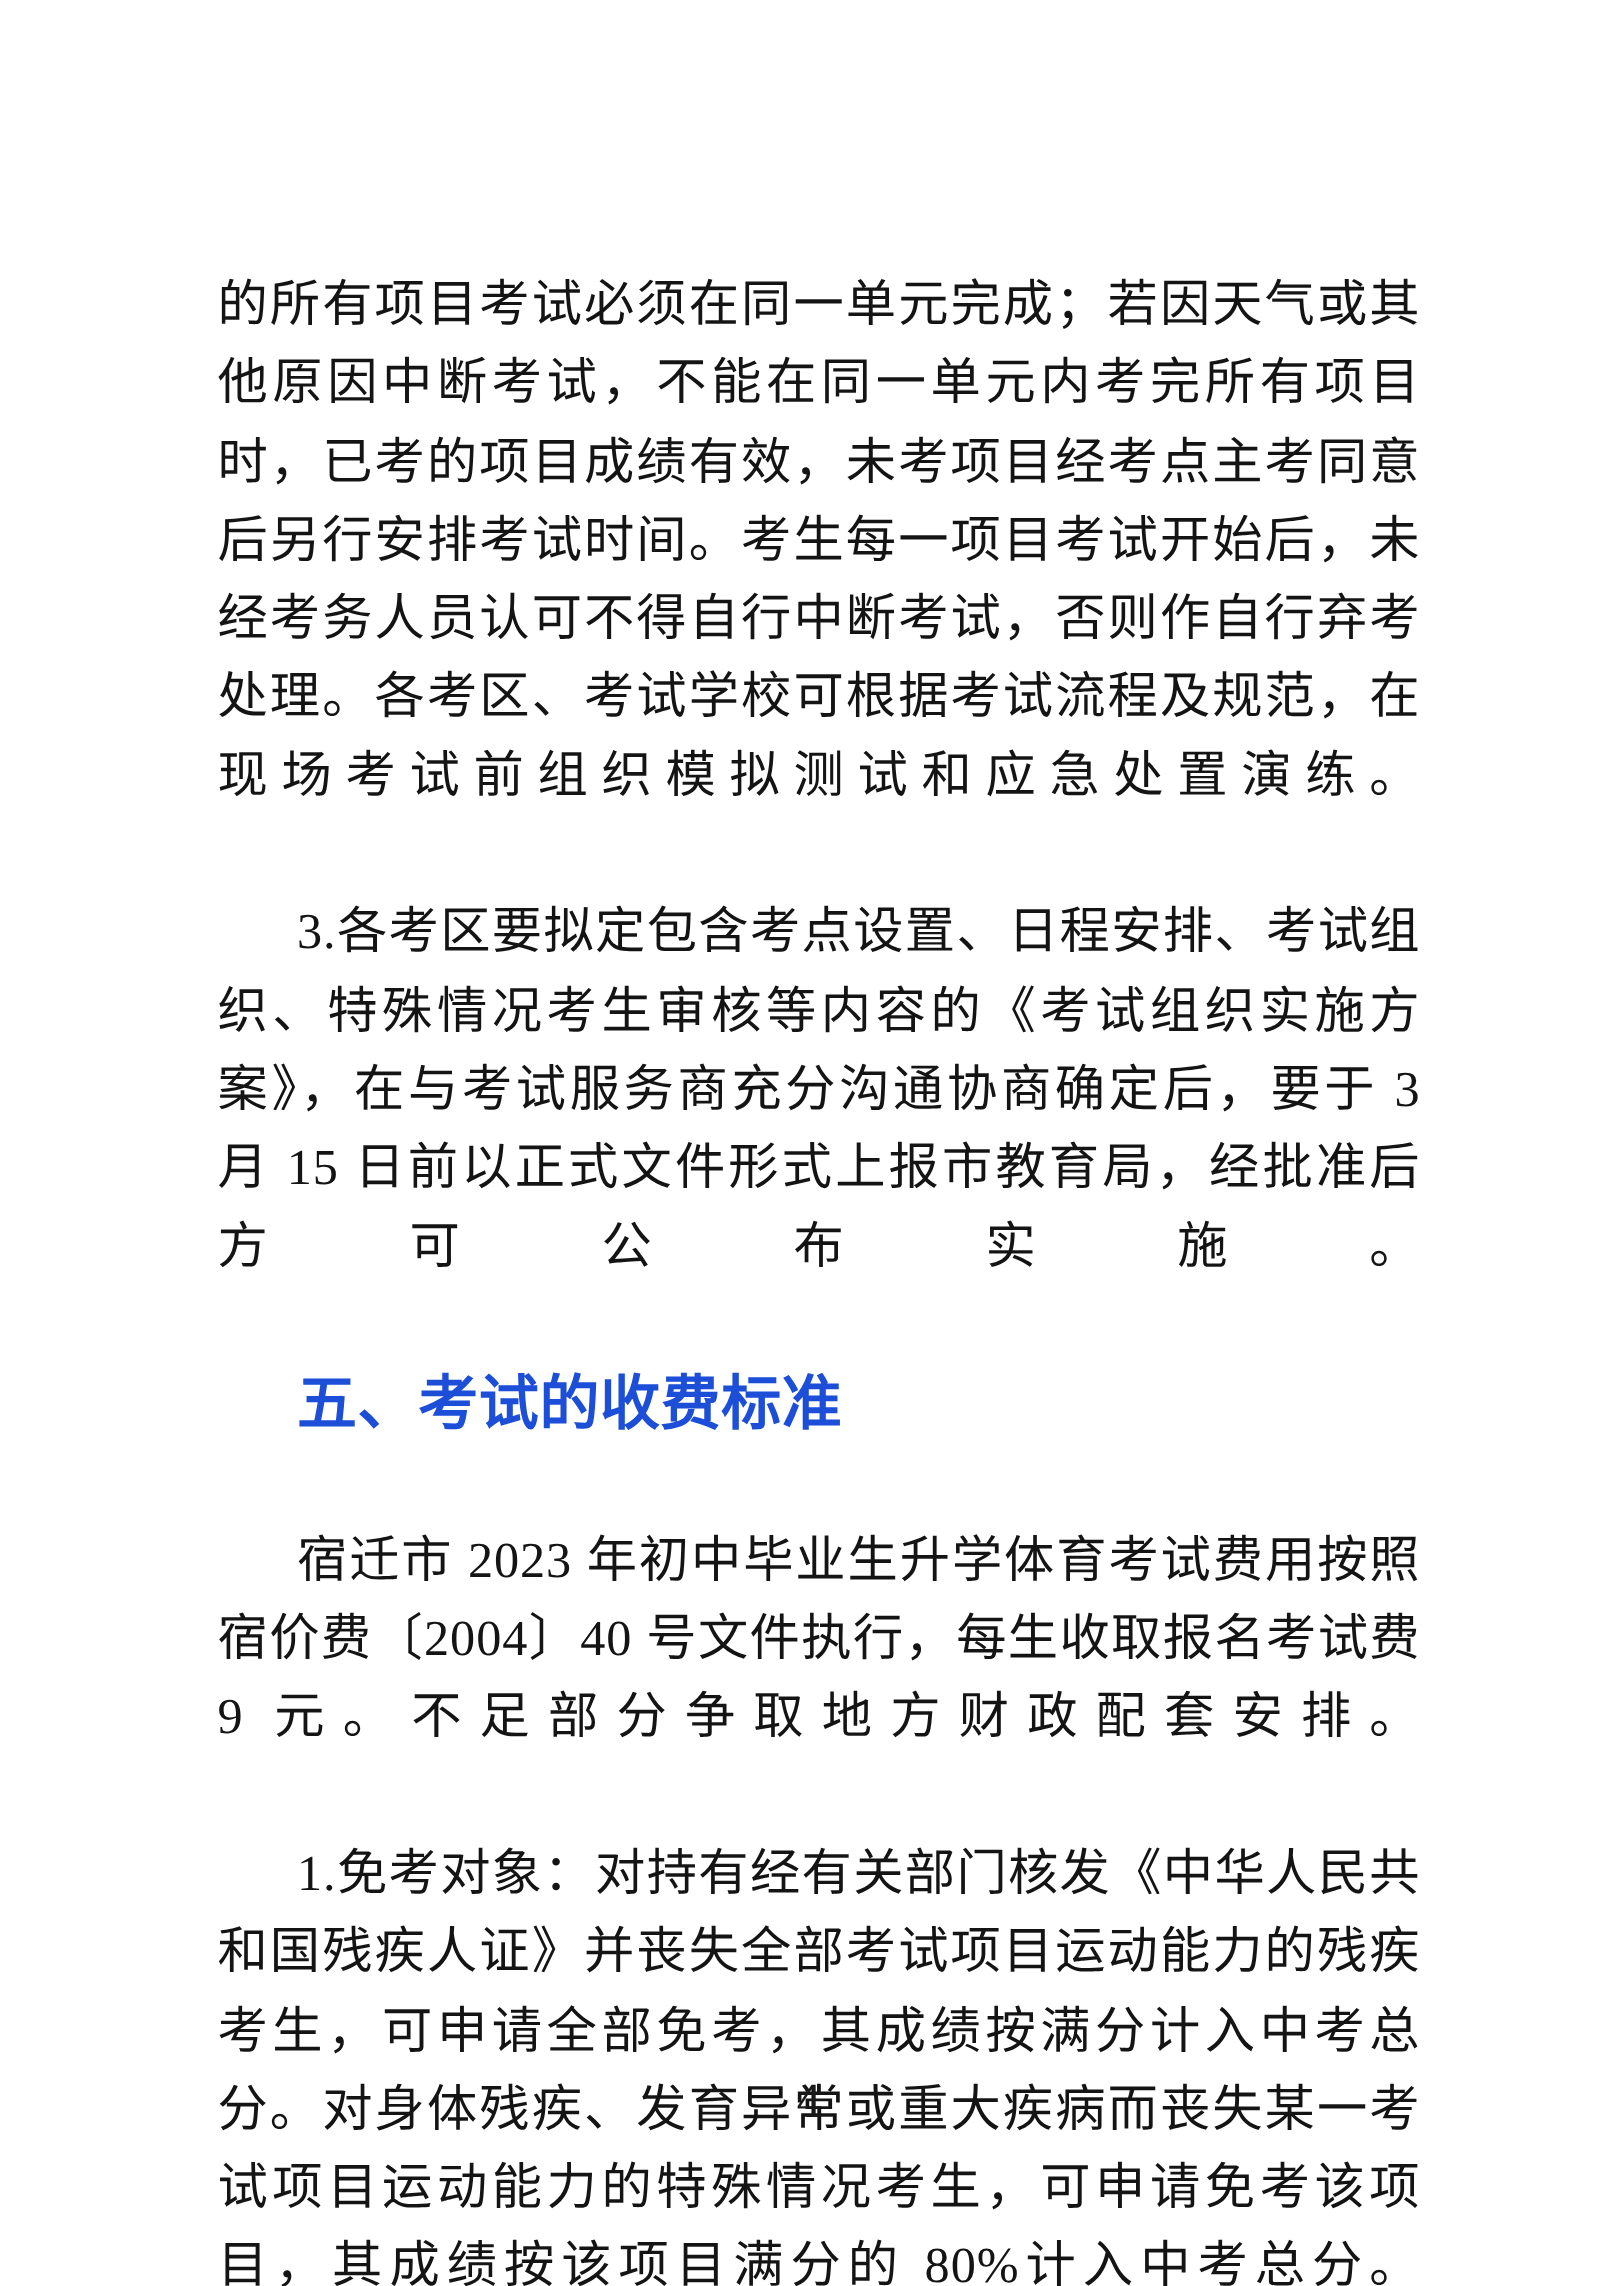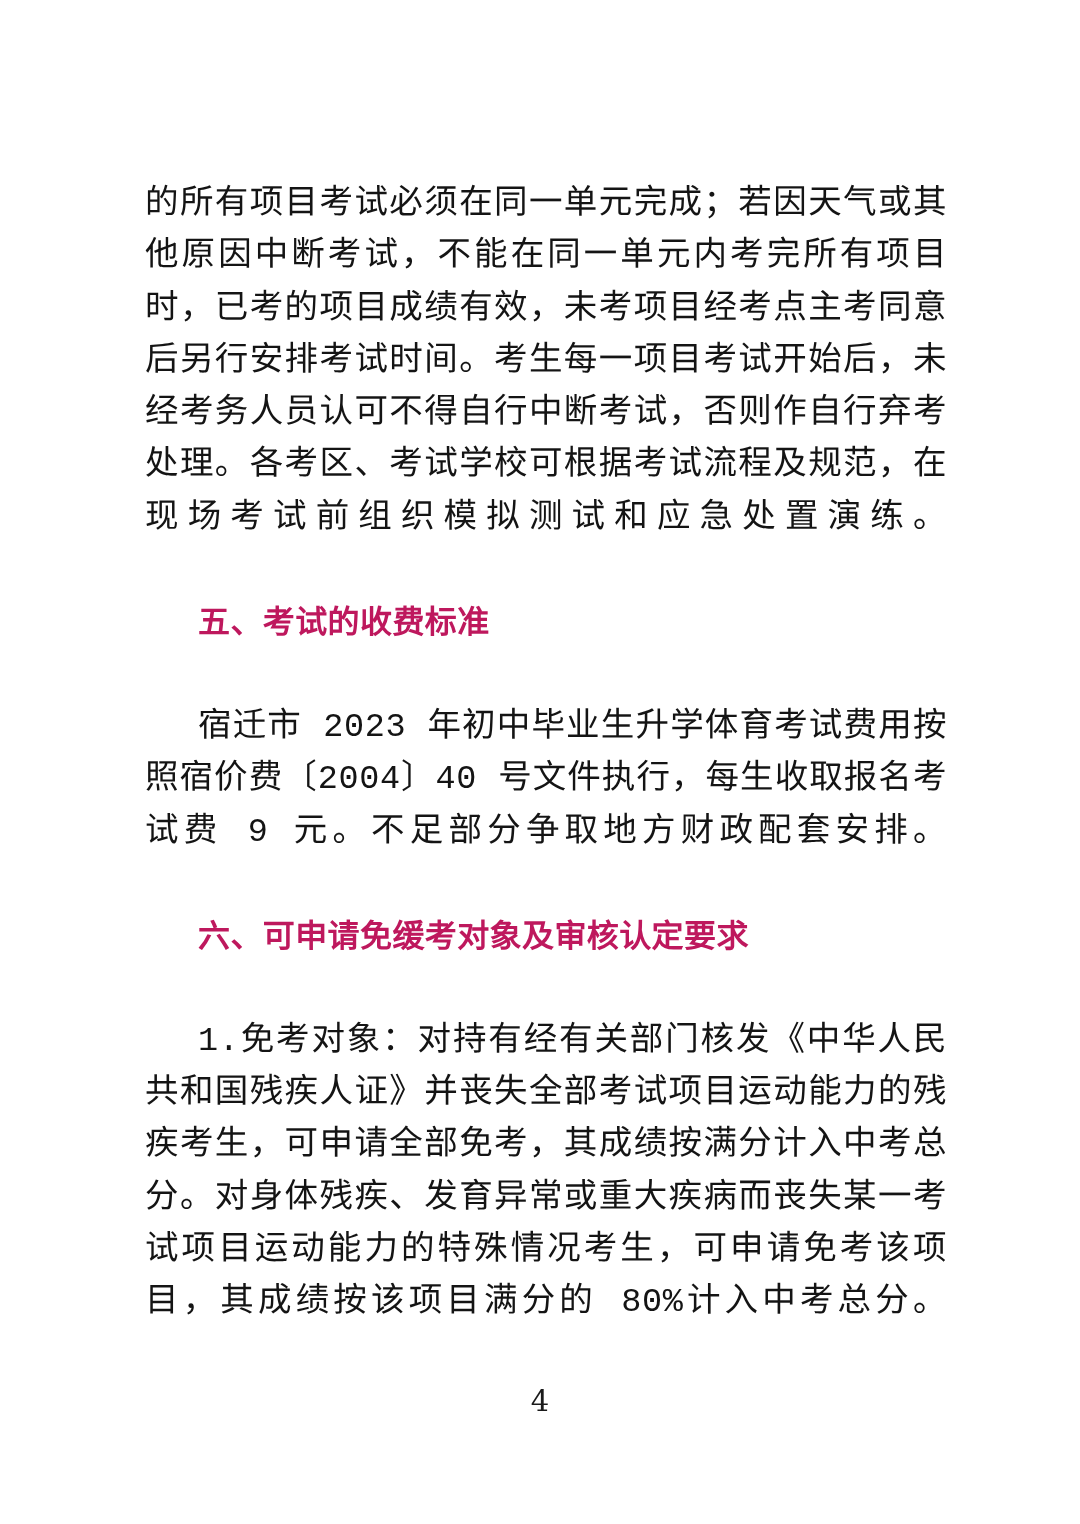--- a/index.html
+++ b/index.html
@@ -36,38 +36,38 @@
     text-align: justify;
     text-justify: inter-character;
     letter-spacing: 0.6px;
     word-break: break-all;
     -webkit-font-feature-settings: "kern" 0;
     font-kerning: none;
   }
 
   
   .para {
-    font-family: Liberation Mono, monospace;
+    font-family: Liberation Serif, serif;
     font-weight: 400;
     color: #141414;
   }
 
   .para.indent {
     text-indent: 53px;
   }
 
   
   .heading {
     font-family: "Liberation Sans", "DejaVu Sans", sans-serif;
     font-weight: 700;
-    font-size: 32px;
+    font-size: 40px;
     letter-spacing: 0.4px;
     text-indent: 53px;
     text-align: left;
-    color: #be185d;
+    color: #1d4ed8;
   }
 
   
   .para::after,
   .heading::after {
     content: "";
     display: inline-block;
     width: 100%;
   }
 
@@ -84,26 +84,26 @@
 </style>
 </head>
 <body>
 
 <div class="page">
 
   <div class="text-col">
 
     <p class="para">的所有项目考试必须在同一单元完成；若因天气或其他原因中断考试，不能在同一单元内考完所有项目时，已考的项目成绩有效，未考项目经考点主考同意后另行安排考试时间。考生每一项目考试开始后，未经考务人员认可不得自行中断考试，否则作自行弃考处理。各考区、考试学校可根据考试流程及规范，在现场考试前组织模拟测试和应急处置演练。</p>
 
+    <p class="para indent">3.各考区要拟定包含考点设置、日程安排、考试组织、特殊情况考生审核等内容的《考试组织实施方案》，在与考试服务商充分沟通协商确定后，要于 3 月 15 日前以正式文件形式上报市教育局，经批准后方可公布实施。</p>
 
     <h2 class="heading">五、考试的收费标准</h2>
 
     <p class="para indent">宿迁市 2023 年初中毕业生升学体育考试费用按照宿价费〔2004〕40 号文件执行，每生收取报名考试费 9 元。不足部分争取地方财政配套安排。</p>
 
-    <h2 class="heading">六、可申请免缓考对象及审核认定要求</h2>
 
     <p class="para indent">1.免考对象：对持有经有关部门核发《中华人民共和国残疾人证》并丧失全部考试项目运动能力的残疾考生，可申请全部免考，其成绩按满分计入中考总分。对身体残疾、发育异常或重大疾病而丧失某一考试项目运动能力的特殊情况考生，可申请免考该项目，其成绩按该项目满分的 80%计入中考总分。</p>
 
   </div>
 
   <div class="page-number">4</div>
 
 </div>
 
 </body></html>

